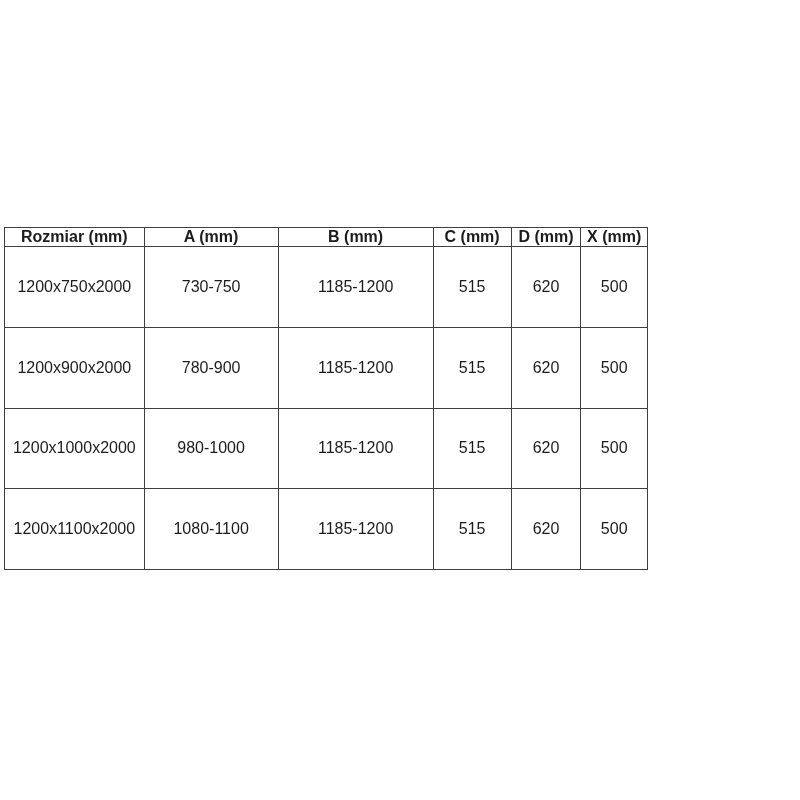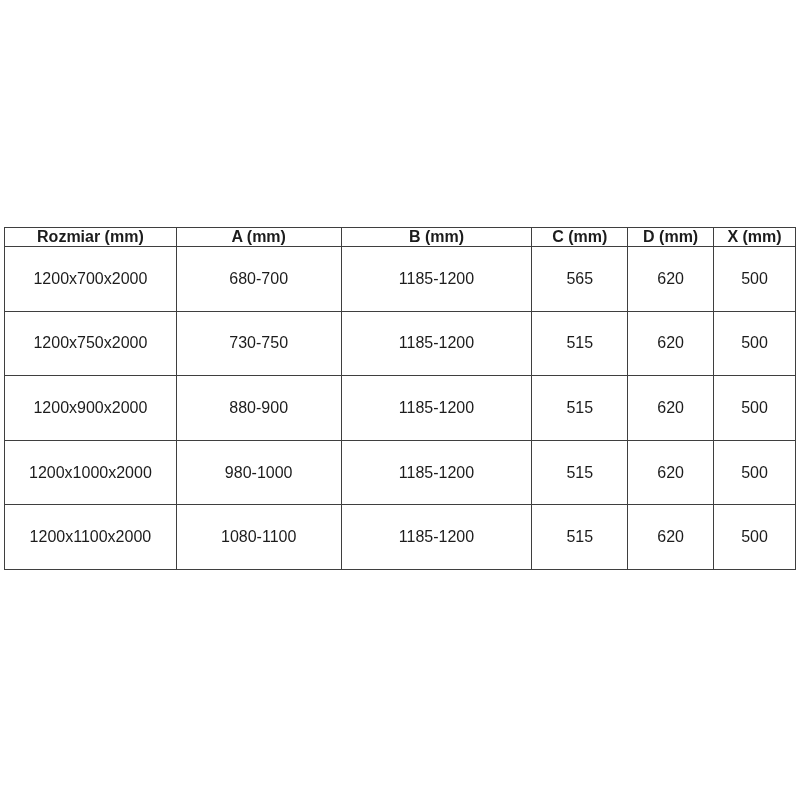--- a/index.html
+++ b/index.html
@@ -17,21 +17,21 @@
   }
   .page {
     position: absolute;
     inset: 0;
     background: #ffffff;
   }
   table.spec-table {
     position: absolute;
     left: 4px;
     top: 227px;
-    width: 792px;
+    width: 644px;
     height: 343px;
     border-collapse: collapse;
     table-layout: fixed;
     color: #1c1c1c;
     font-size: 16px;
   }
   table.spec-table th,
   table.spec-table td {
     border: 1.5px solid #3f3f3f;
     text-align: center;
@@ -70,38 +70,30 @@
         <th>Rozmiar (mm)</th>
         <th>A (mm)</th>
         <th>B (mm)</th>
         <th>C (mm)</th>
         <th>D (mm)</th>
         <th>X (mm)</th>
       </tr>
     </thead>
     <tbody id="table-body">
         <tr>
-          <td>1200x700x2000</td>
-          <td>680-700</td>
-          <td>1185-1200</td>
-          <td>565</td>
-          <td>620</td>
-          <td>500</td>
-        </tr>
-        <tr>
           <td>1200x750x2000</td>
           <td>730-750</td>
           <td>1185-1200</td>
           <td>515</td>
           <td>620</td>
           <td>500</td>
         </tr>
         <tr>
           <td>1200x900x2000</td>
-          <td>880-900</td>
+          <td>780-900</td>
           <td>1185-1200</td>
           <td>515</td>
           <td>620</td>
           <td>500</td>
         </tr>
         <tr>
           <td>1200x1000x2000</td>
           <td>980-1000</td>
           <td>1185-1200</td>
           <td>515</td>

